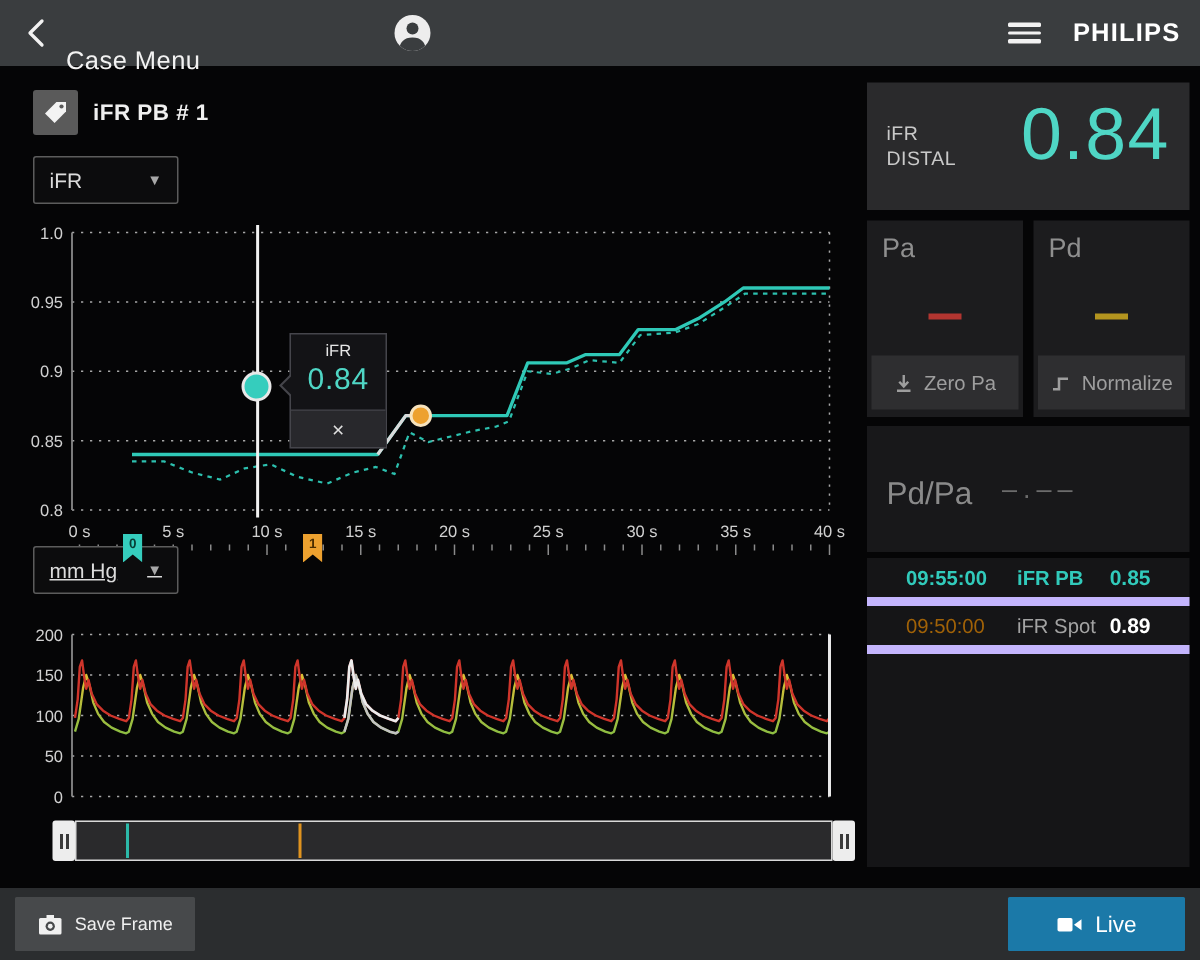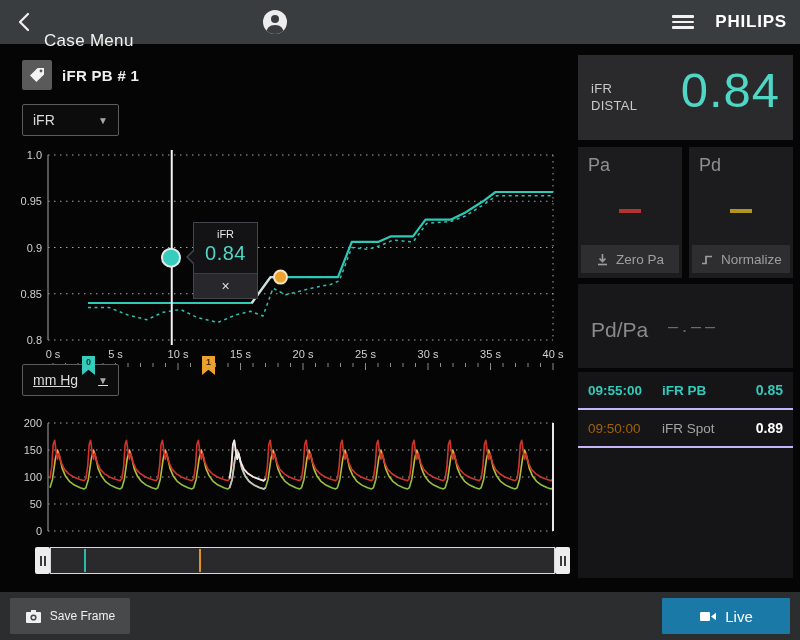--- a/index.html
+++ b/index.html
@@ -58,40 +58,40 @@
   .box{position:absolute;background:#1c1c1e;}
   #box-distal{left:578px;top:55px;width:215px;height:85px;background:#2a2a2c;}
   .distal-label{position:absolute;left:13px;top:26px;font-size:13px;color:#c9c9c9;line-height:1.3;letter-spacing:.3px;}
   .distal-value{position:absolute;right:13px;top:7px;font-size:49px;color:#4fd6c5;letter-spacing:1px;}
   #box-pa{left:578px;top:147px;width:104px;height:131px;}
   #box-pd{left:689px;top:147px;width:104px;height:131px;}
   .sig-label{position:absolute;left:10px;top:8px;font-size:18px;color:#8f8f8f;}
   .sig-dash{position:absolute;left:50%;top:62px;width:22px;height:3.5px;transform:translateX(-50%);}
   #dash-pa{background:#b23530;}
   #dash-pd{background:#b3941f;}
-  .sig-btn{position:absolute;left:3px;right:3px;bottom:5px;height:28px;background:#2e2e30;color:#9e9e9e;font-size:13.5px;
+  .sig-btn{position:absolute;left:3px;right:3px;bottom:5px;height:36px;background:#2e2e30;color:#9e9e9e;font-size:13.5px;
         display:flex;align-items:center;justify-content:center;gap:7px;cursor:pointer;}
   #box-pdpa{left:578px;top:284px;width:215px;height:84px;background:#18181a;}
   .pdpa-label{position:absolute;left:13px;top:34px;font-size:21px;color:#8a8a8a;}
   .pdpa-value{position:absolute;left:90px;top:32px;font-size:18px;color:#6c6c6c;letter-spacing:4px;}
   #box-history{left:578px;top:372px;width:215px;height:206px;background:#151517;}
-  .hrow{display:flex;align-items:center;height:38px;padding:0 10px;border-bottom:2px solid #c4b5fd;cursor:pointer;}
+  .hrow{display:flex;align-items:center;height:32px;padding:0 26px;border-bottom:6px solid #c4b5fd;cursor:pointer;}
   .hrow .h-time{width:74px;font-size:13.5px;}
   .hrow .h-type{font-size:13.5px;}
   .hrow .h-val{margin-left:auto;font-size:14px;}
   .hrow.active .h-time,.hrow.active .h-type,.hrow.active .h-val{color:#31cabb;font-weight:600;}
   .hrow.normal .h-time{color:#a16207;}
   .hrow.normal .h-type{color:#a3a3a3;}
   .hrow.normal .h-val{color:#ffffff;font-weight:bold;}
 
   
   .bottombar{position:absolute;left:0;top:592px;width:800px;height:48px;background:#2b2d2f;}
   .btn-save{position:absolute;left:10px;top:6px;width:120px;height:36px;background:#47494b;color:#f0f0f0;font-size:12px;
         display:flex;align-items:center;justify-content:center;gap:8px;cursor:pointer;border-radius:1px;}
-  .btn-live{position:absolute;right:10px;top:6px;width:128px;height:36px;background:#1b79a8;color:#ffffff;font-size:15px;
+  .btn-live{position:absolute;right:10px;top:6px;width:118px;height:36px;background:#1b79a8;color:#ffffff;font-size:15px;
         display:flex;align-items:center;justify-content:center;gap:8px;cursor:pointer;border-radius:1px;}
 </style>
 </head>
 <body>
 
 <div class="app">
 
   <header class="topbar">
     <div class="back-btn">
       <svg width="24" height="22" viewBox="0 0 24 22">

